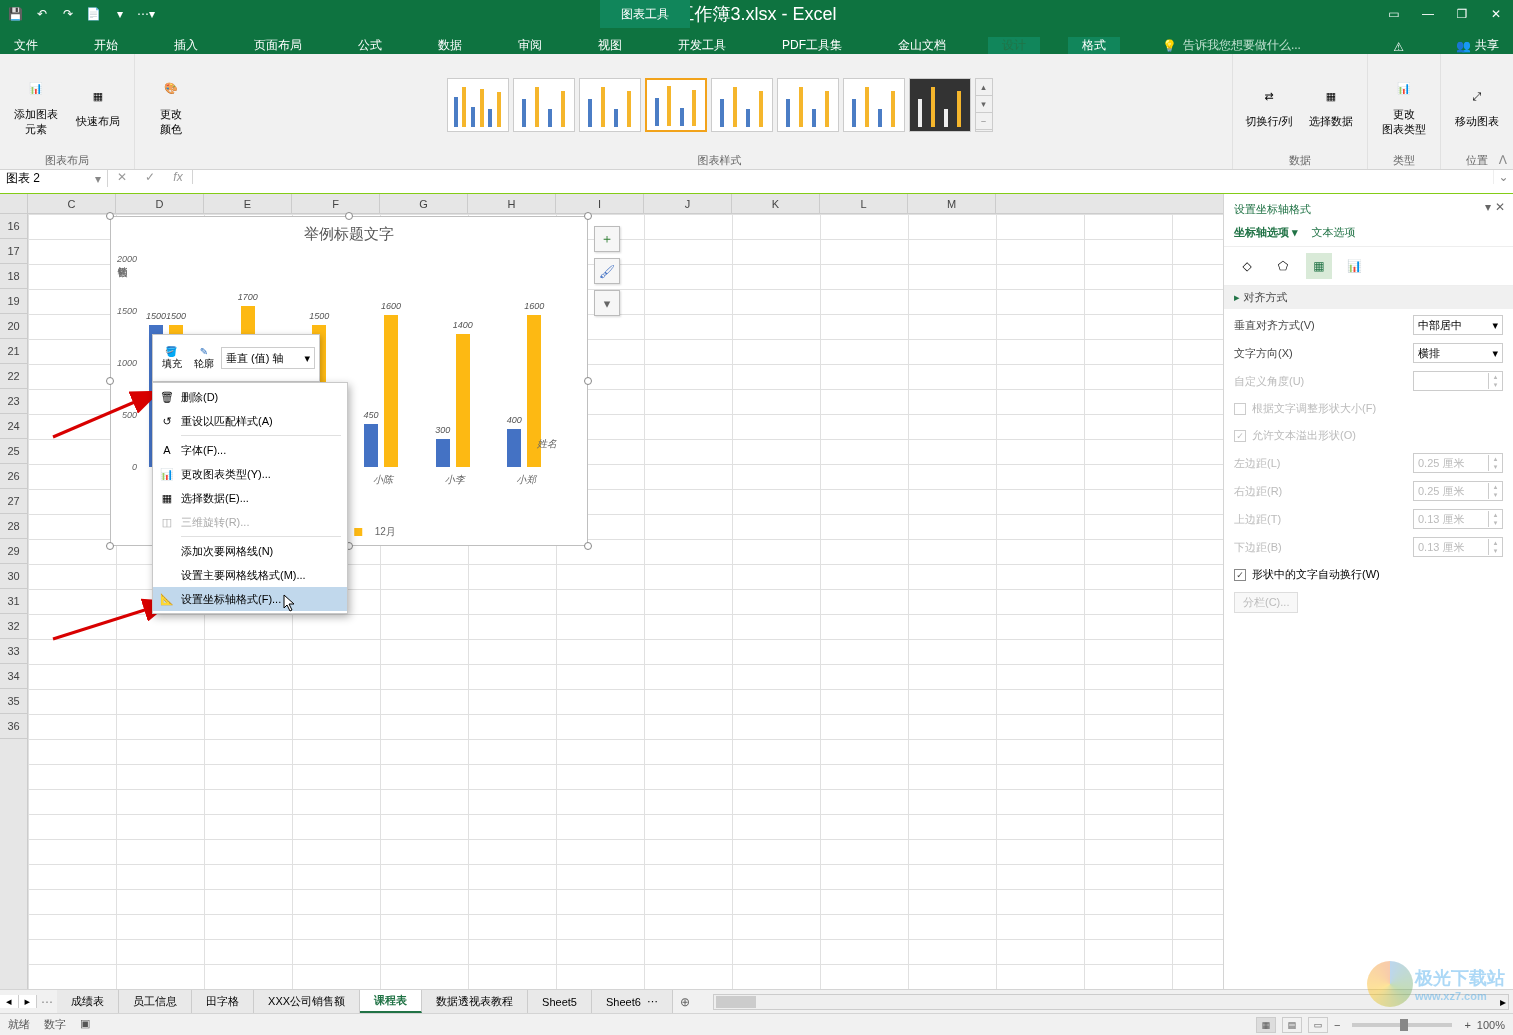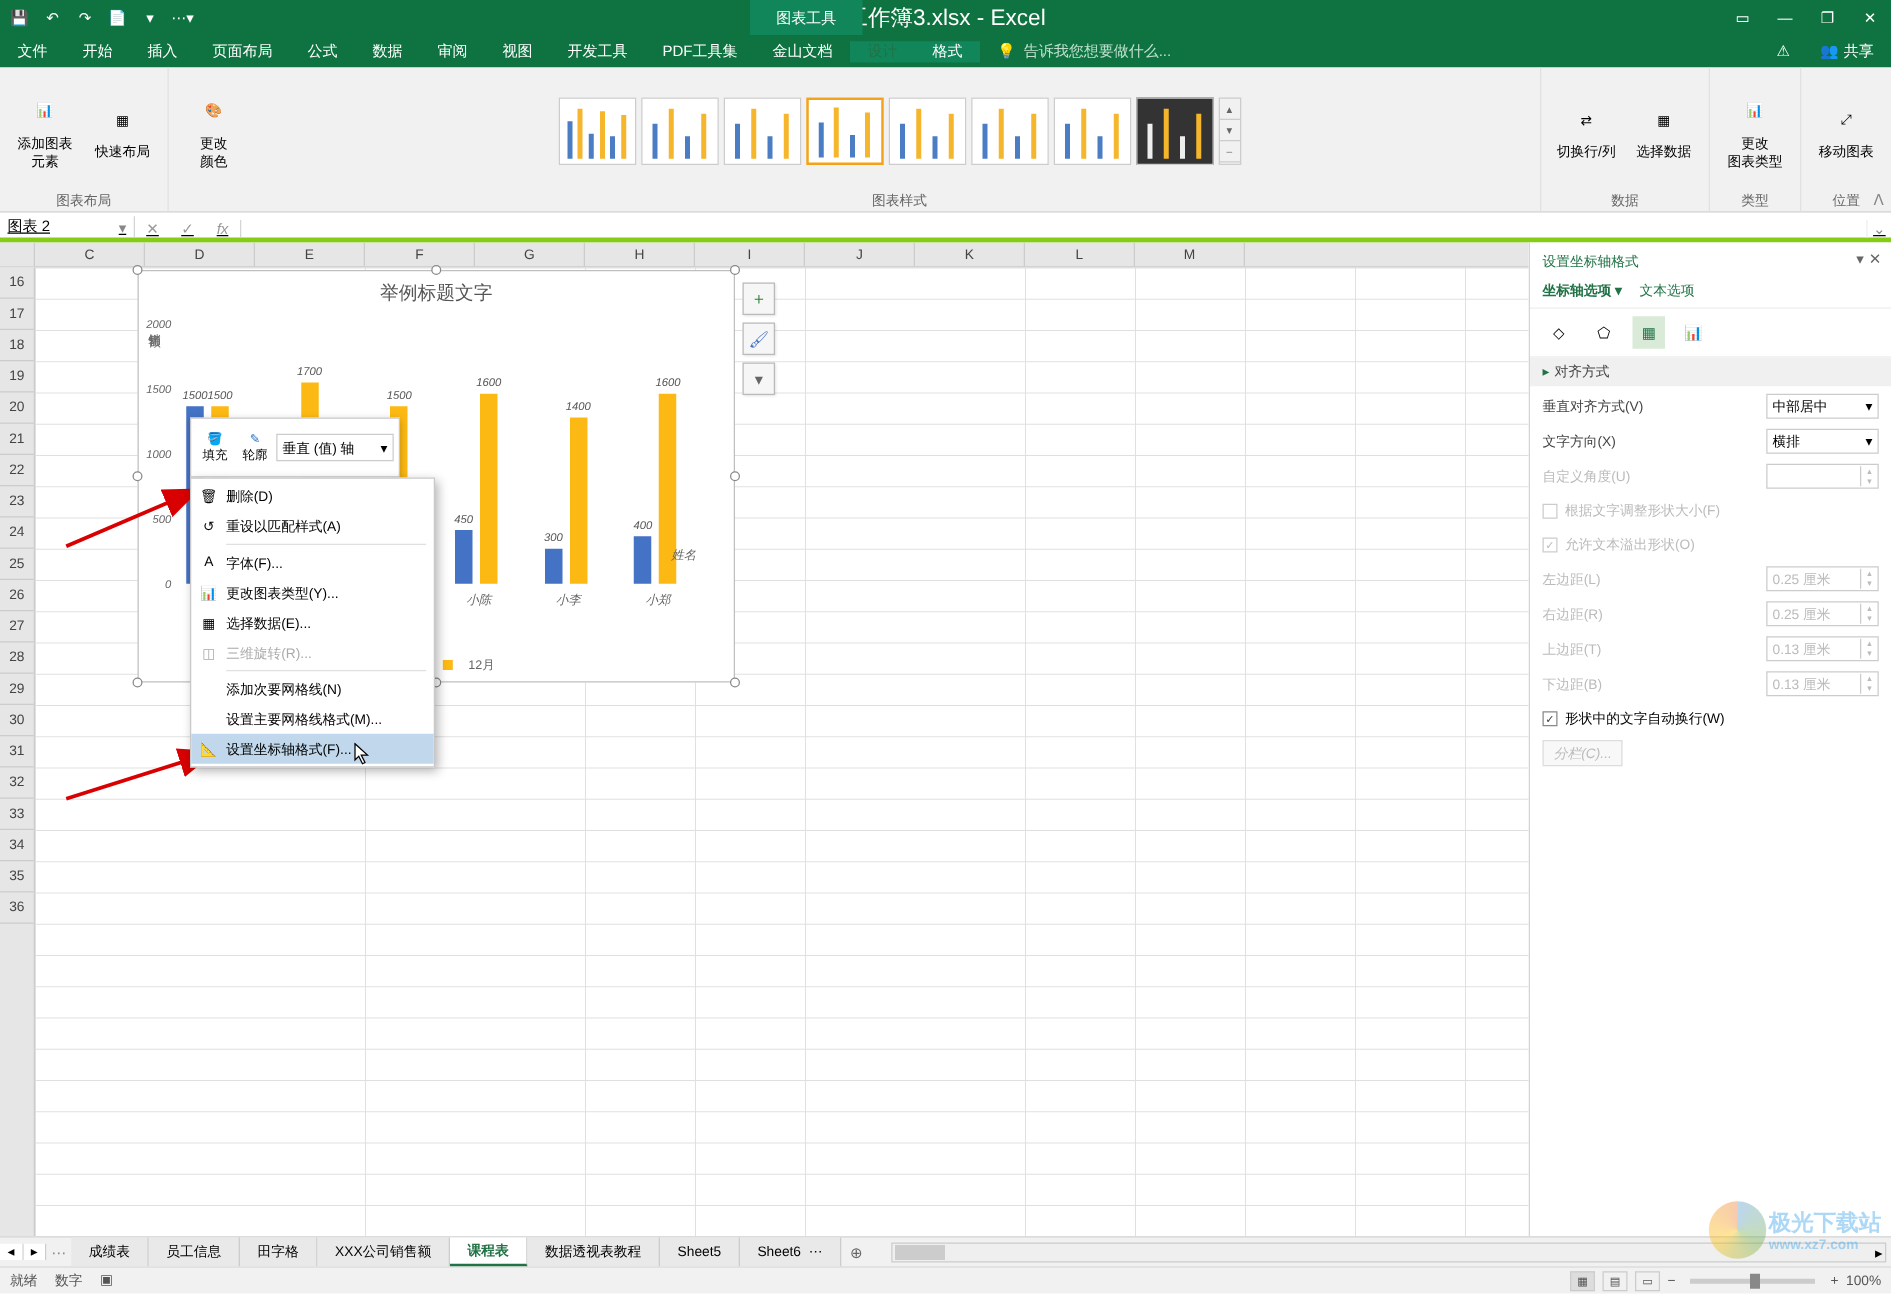--- a/index.html
+++ b/index.html
@@ -8,21 +8,21 @@
 
 .title-bar { height: 28px; background: #0e7340; color: #fff; display: flex; align-items: center; position: relative; }
 .qat { display: flex; gap: 2px; padding: 0 4px; }
 .qat-btn { width: 24px; height: 24px; display: flex; align-items: center; justify-content: center; color: #fff; cursor: pointer; }
 .title-center { position: absolute; left: 50%; transform: translateX(-50%); display: flex; align-items: center; gap: 8px; font-size: 18px; }
 .contextual-tab-label { position: absolute; left: 600px; right: 0; height: 100%; background: #11865b; padding: 0 18px; display: flex; align-items: center; width: 90px; justify-content: center; }
 .win-controls { position: absolute; right: 0; display: flex; }
 .win-btn { width: 34px; height: 28px; display: flex; align-items: center; justify-content: center; color: #fff; }
 
 
-.ribbon-tabs { height: 26px; background: #0e7340; display: flex; align-items: center; color: #fff; position: relative; }
+.ribbon-tabs { height: 26px; background: #0e7340; display: flex; align-items: flex-end; color: #fff; position: relative; gap: 28px; }
 .ribbon-tab { padding: 0 14px; display: flex; align-items: center; font-size: 12px; cursor: pointer; }
 .ribbon-tab.active { background: #f1f1f1; color: #217346; }
 .ribbon-tab.contextual { background: #11865b; }
 .tell-me { flex: 1; display: flex; align-items: center; padding-left: 14px; color: #bfe0cf; font-size: 12px; gap: 6px; }
 .share-btn { padding: 0 14px; display: flex; align-items: center; gap: 4px; }
 .ribbon-warn { padding: 0 10px; display: flex; align-items: center; }
 
 
 .ribbon-content { height: 116px; background: #f1f1f1; border-bottom: 1px solid #d4d4d4; display: flex; position: relative; }
 .ribbon-group { border-right: 1px solid #e1e1e1; display: flex; flex-direction: column; align-items: center; padding: 4px 8px 0; }
@@ -36,21 +36,21 @@
 .style-item.dark { background: #333; }
 .sbar { width: 4px; }
 .sbar.y { background: #f5b62c; }
 .sbar.b { background: #4b7dc5; }
 .sbar.w { background: #eee; }
 .gallery-nav { width: 18px; height: 54px; border: 1px solid #ccc; display: flex; flex-direction: column; }
 .gallery-nav div { flex: 1; display: flex; align-items: center; justify-content: center; border-bottom: 1px solid #ccc; font-size: 9px; color: #666; }
 .collapse-ribbon { position: absolute; right: 6px; bottom: 2px; color: #888; }
 
 
-.formula-row { height: 24px; border-bottom: 4px solid #84cc16; display: flex; align-items: flex-end; background: #fff; text-decoration: underline; }
+.formula-row { height: 24px; border-bottom: 1px solid #84cc16; display: flex; align-items: flex-start; background: #fff; }
 .name-box { width: 108px; border-right: 1px solid #d4d4d4; display: flex; align-items: center; padding: 0 6px; justify-content: space-between; }
 .name-box-dd { color: #888; }
 .fb-btns { display: flex; align-items: center; border-right: 1px solid #d4d4d4; }
 .fb-btn { width: 28px; text-align: center; color: #999; }
 .fb-input { flex: 1; padding: 0 6px; display: flex; align-items: center; }
 .fb-expand { width: 20px; display: flex; align-items: center; justify-content: center; color: #888; border-left: 1px solid #eee; }
 
 
 .main-area { display: flex; height: calc(100% - 28px - 26px - 116px - 24px - 24px - 22px); position: relative; }
 .sheet-area { flex: 1; position: relative; overflow: hidden; }
@@ -120,21 +120,21 @@
 .field-row.disabled label { color: #bbb; }
 .field-input { width: 90px; height: 20px; border: 1px solid #ccc; padding: 0 4px; display: flex; align-items: center; justify-content: space-between; font-size: 11px; }
 .spinner-input { width: 90px; height: 20px; border: 1px solid #ccc; display: flex; align-items: center; font-size: 11px; }
 .spinner-input span:first-child { flex: 1; padding: 0 4px; }
 .spinner-btns { width: 14px; border-left: 1px solid #ccc; display: flex; flex-direction: column; font-size: 7px; }
 .spinner-btns div { flex: 1; text-align: center; }
 .chk-row { display: flex; align-items: center; gap: 6px; font-size: 11px; padding: 2px 0; }
 .chk { width: 12px; height: 12px; border: 1px solid #888; display: inline-flex; align-items: center; justify-content: center; font-size: 9px; }
 .chk.disabled { border-color: #ccc; }
 .btn-small { border: 1px solid #ccc; padding: 2px 8px; font-size: 11px; background: #f8f8f8; width: fit-content; }
-.btn-small.disabled { color: #bbb; border-color: #ddd; font-style: italic; }
+.btn-small.disabled { color: #bbb; border-color: #ddd; }
 
 
 .sheet-tabs-row { height: 24px; background: #f1f1f1; border-top: 1px solid #d4d4d4; display: flex; align-items: center; position: relative; }
 .tab-nav-btns { display: flex; padding: 0 4px; gap: 2px; border-right: 1px solid #ccc; height: 100%; align-items: center; color: #888; }
 .sheet-tabs { display: flex; height: 100%; }
 .sheet-tab { padding: 0 14px; border-right: 1px solid #ccc; display: flex; align-items: center; font-size: 11px; background: #fff; cursor: pointer; }
 .sheet-tab.scroll-btn { padding: 0 6px; }
 .sheet-tab.active { background: #fff; border-bottom: 2px solid #217346; color: #217346; font-weight: bold; }
 .sheet-tab.alt { background: #e9e9e9; }
 .new-sheet { width: 24px; display: flex; align-items: center; justify-content: center; color: #666; }

